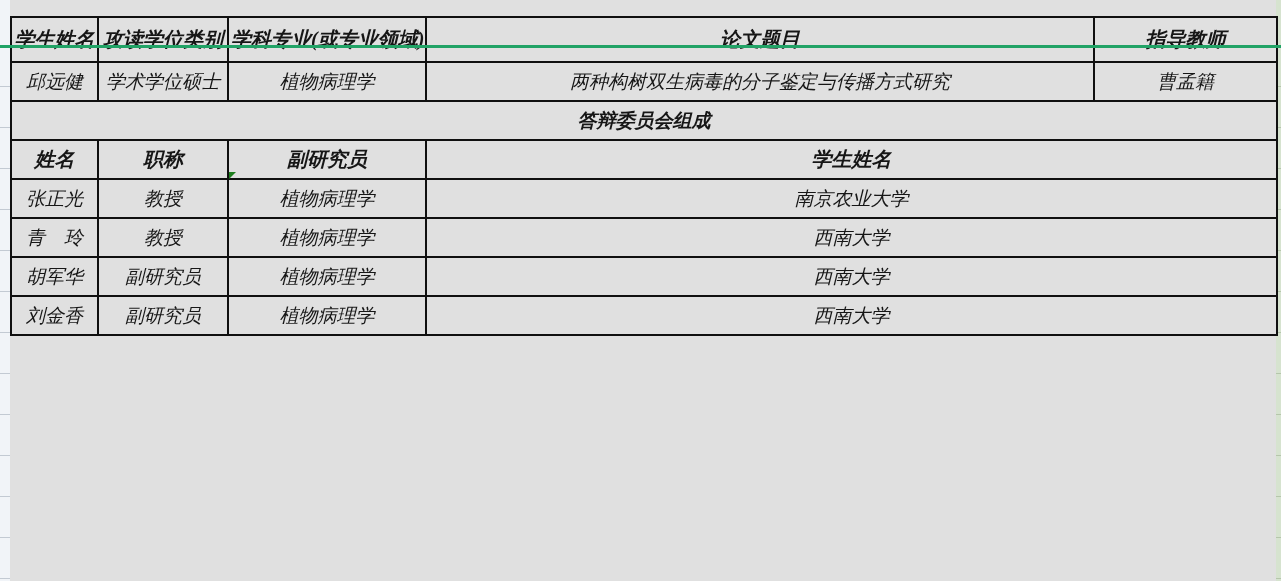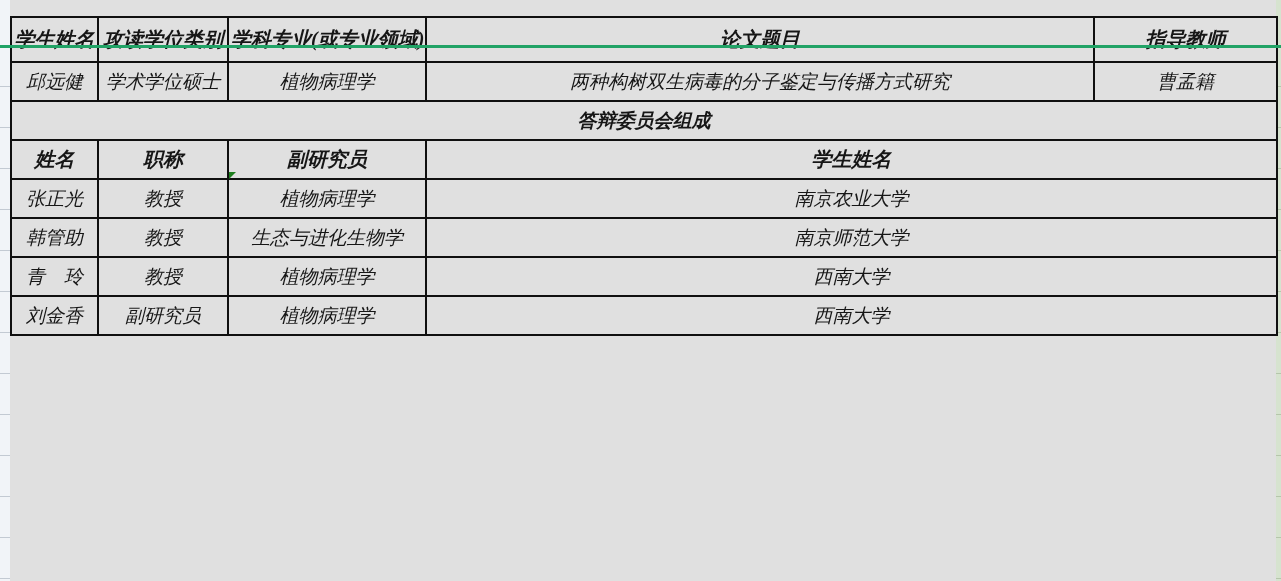--- a/index.html
+++ b/index.html
@@ -107,28 +107,28 @@
     <th colspan="2">学生姓名</th>
   </tr>
 
   <tr class="row">
     <td>张正光</td>
     <td>教授</td>
     <td>植物病理学</td>
     <td colspan="2">南京农业大学</td>
   </tr>
   <tr class="row">
-    <td>韩管助</td>
+    <td>青　玲</td>
     <td>教授</td>
-    <td>生态与进化生物学</td>
-    <td colspan="2">南京师范大学</td>
+    <td>植物病理学</td>
+    <td colspan="2">西南大学</td>
   </tr>
   <tr class="row">
-    <td>青　玲</td>
-    <td>教授</td>
+    <td>胡军华</td>
+    <td>副研究员</td>
     <td>植物病理学</td>
     <td colspan="2">西南大学</td>
   </tr>
   <tr class="row">
     <td>刘金香</td>
     <td>副研究员</td>
     <td>植物病理学</td>
     <td colspan="2">西南大学</td>
   </tr>
 </tbody>

